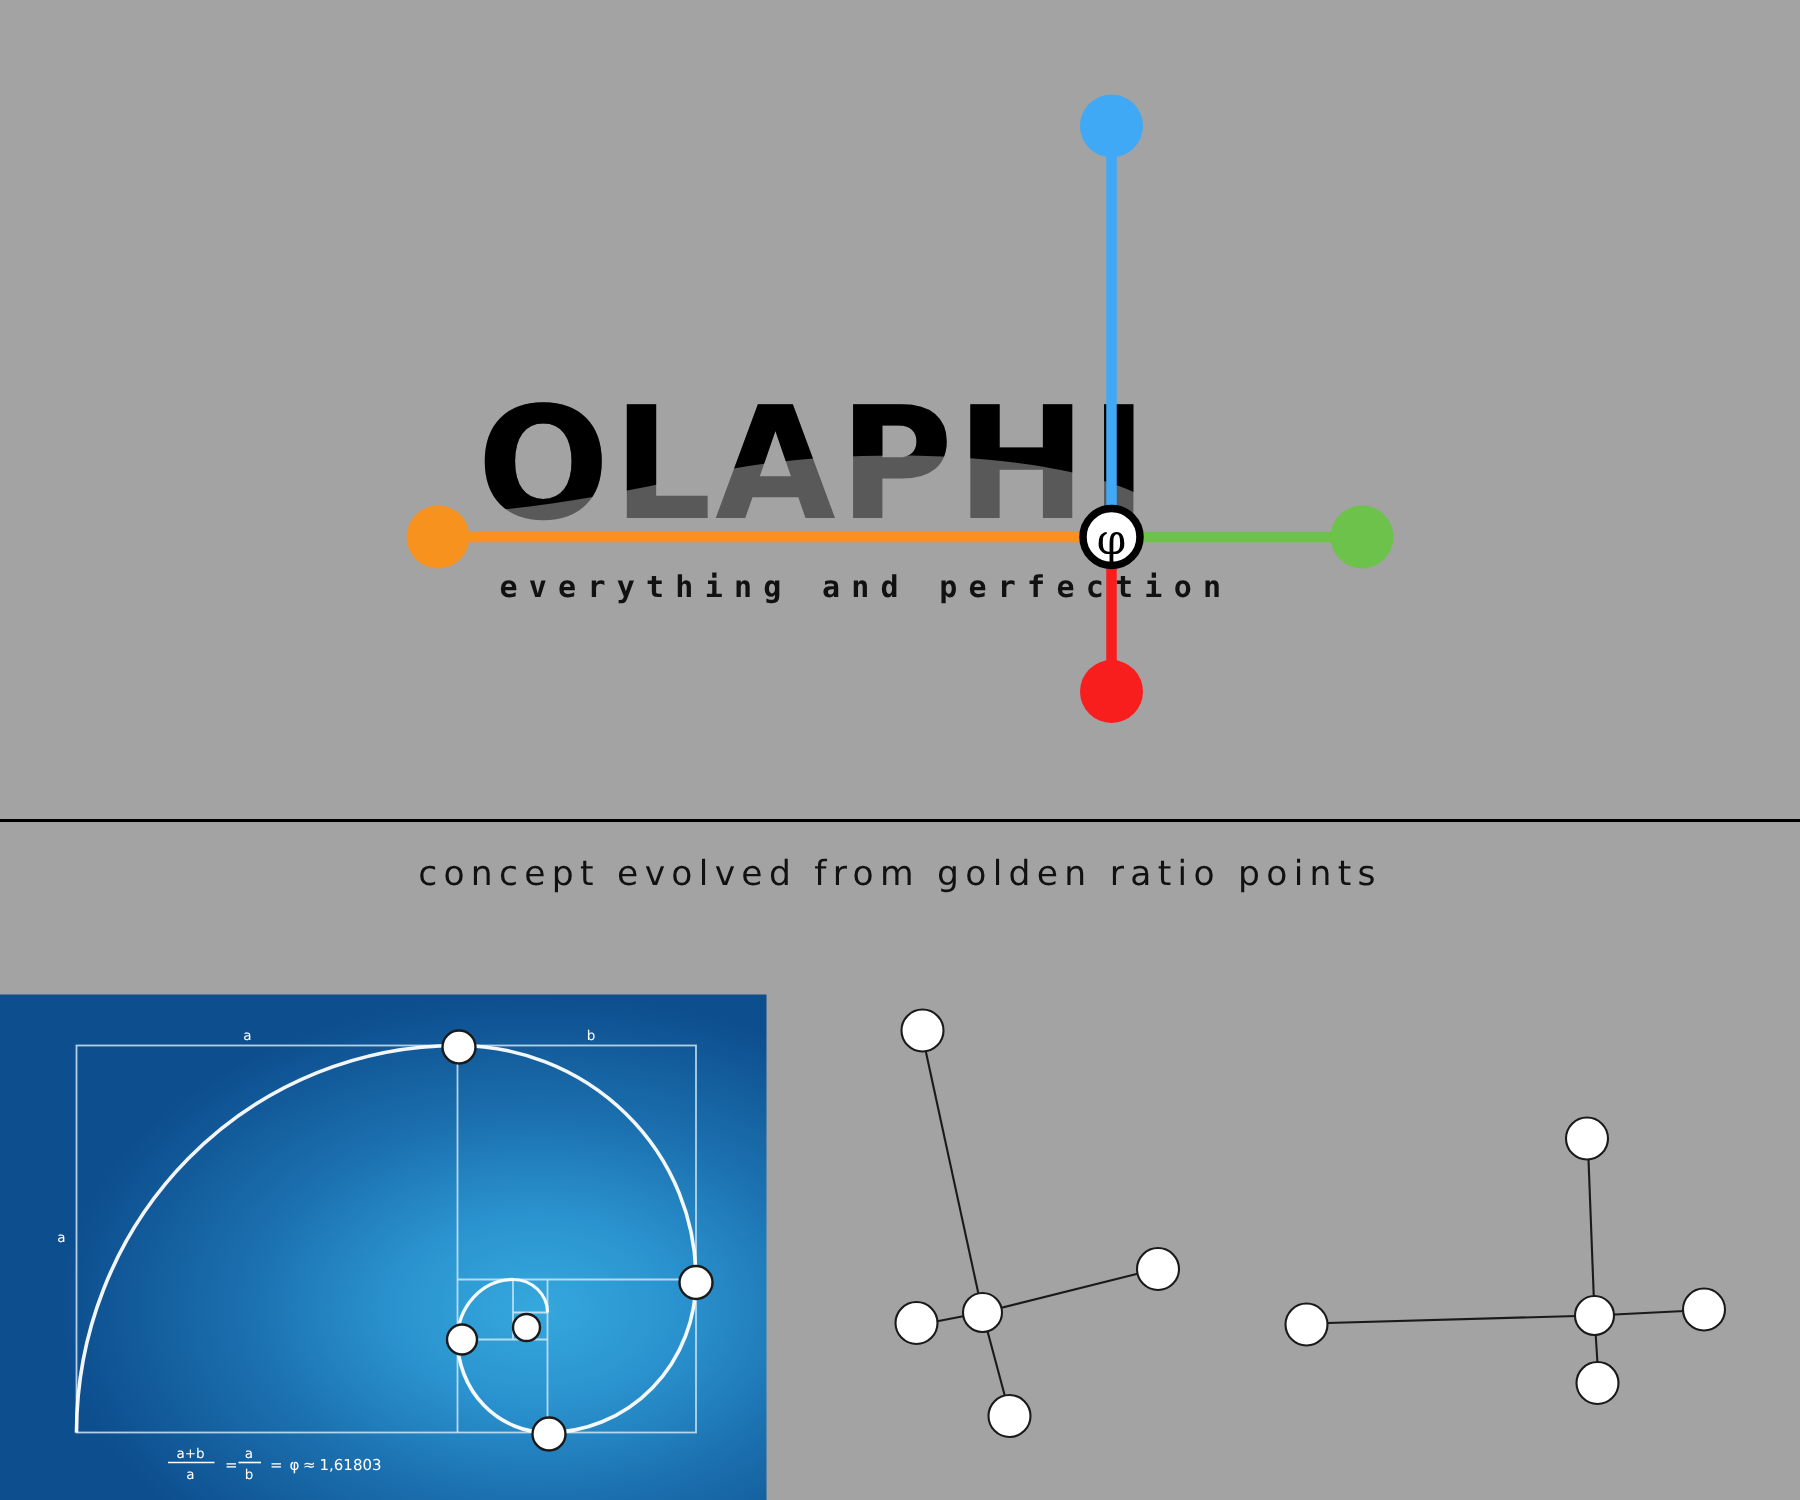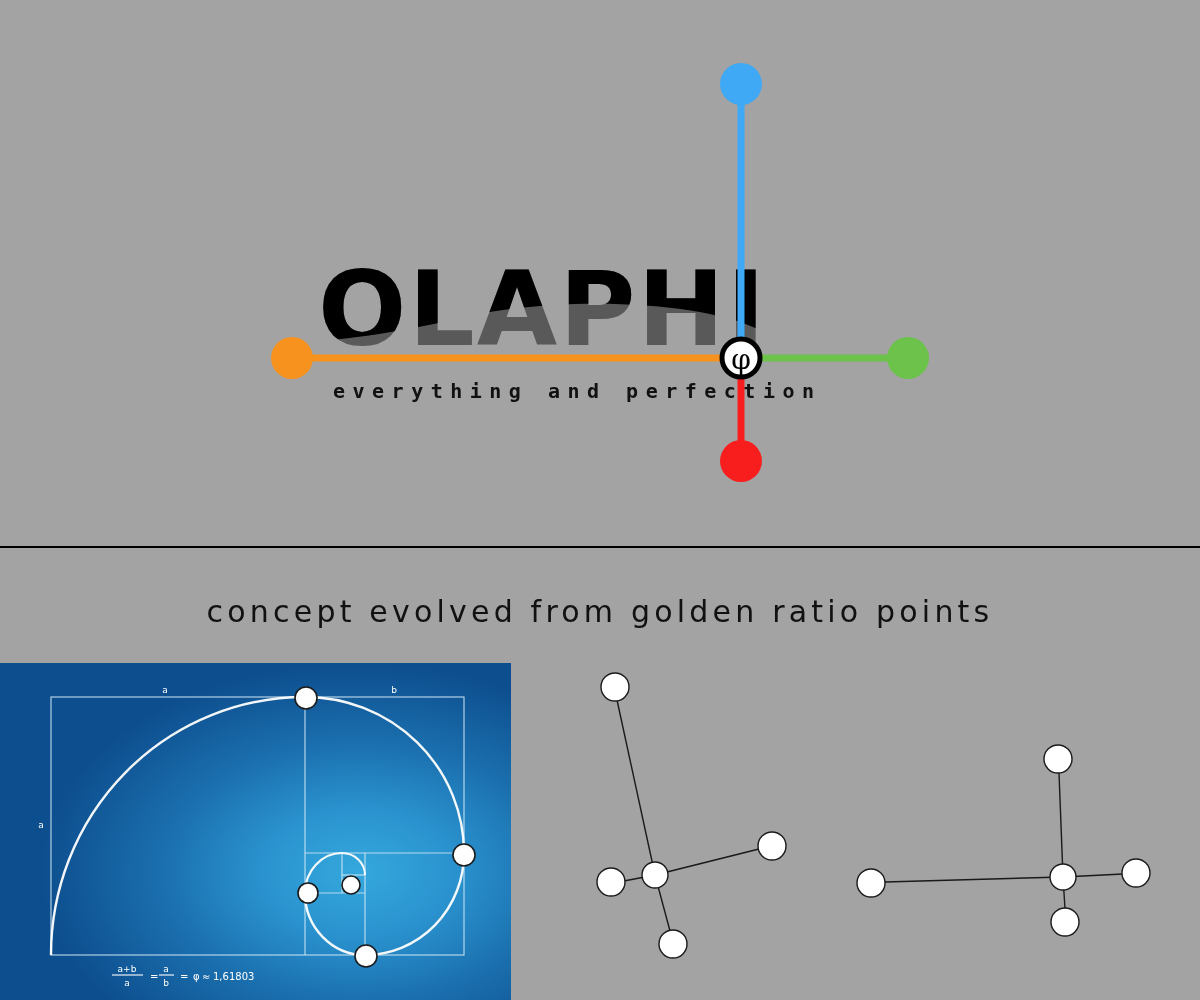--- a/index.html
+++ b/index.html
@@ -42,25 +42,25 @@
   #divider {
     position: absolute;
     left: 0; top: 546px;
     width: 1200px; height: 2px;
     background: #000000;
   }
 
   
   #caption {
     position: absolute;
-    left: 0; top: 594px;
+    left: 0; top: 570px;
     width: 1200px;
     text-align: center;
     font-family: "DejaVu Sans", "Liberation Sans", sans-serif;
-    font-size: 30px;
+    font-size: 23px;
     letter-spacing: 4.2px;
     color: #111111;
     white-space: nowrap;
   }
 
   
   #bottom-row {
     position: absolute;
     left: 0; top: 663px;
     width: 1200px; height: 337px;

